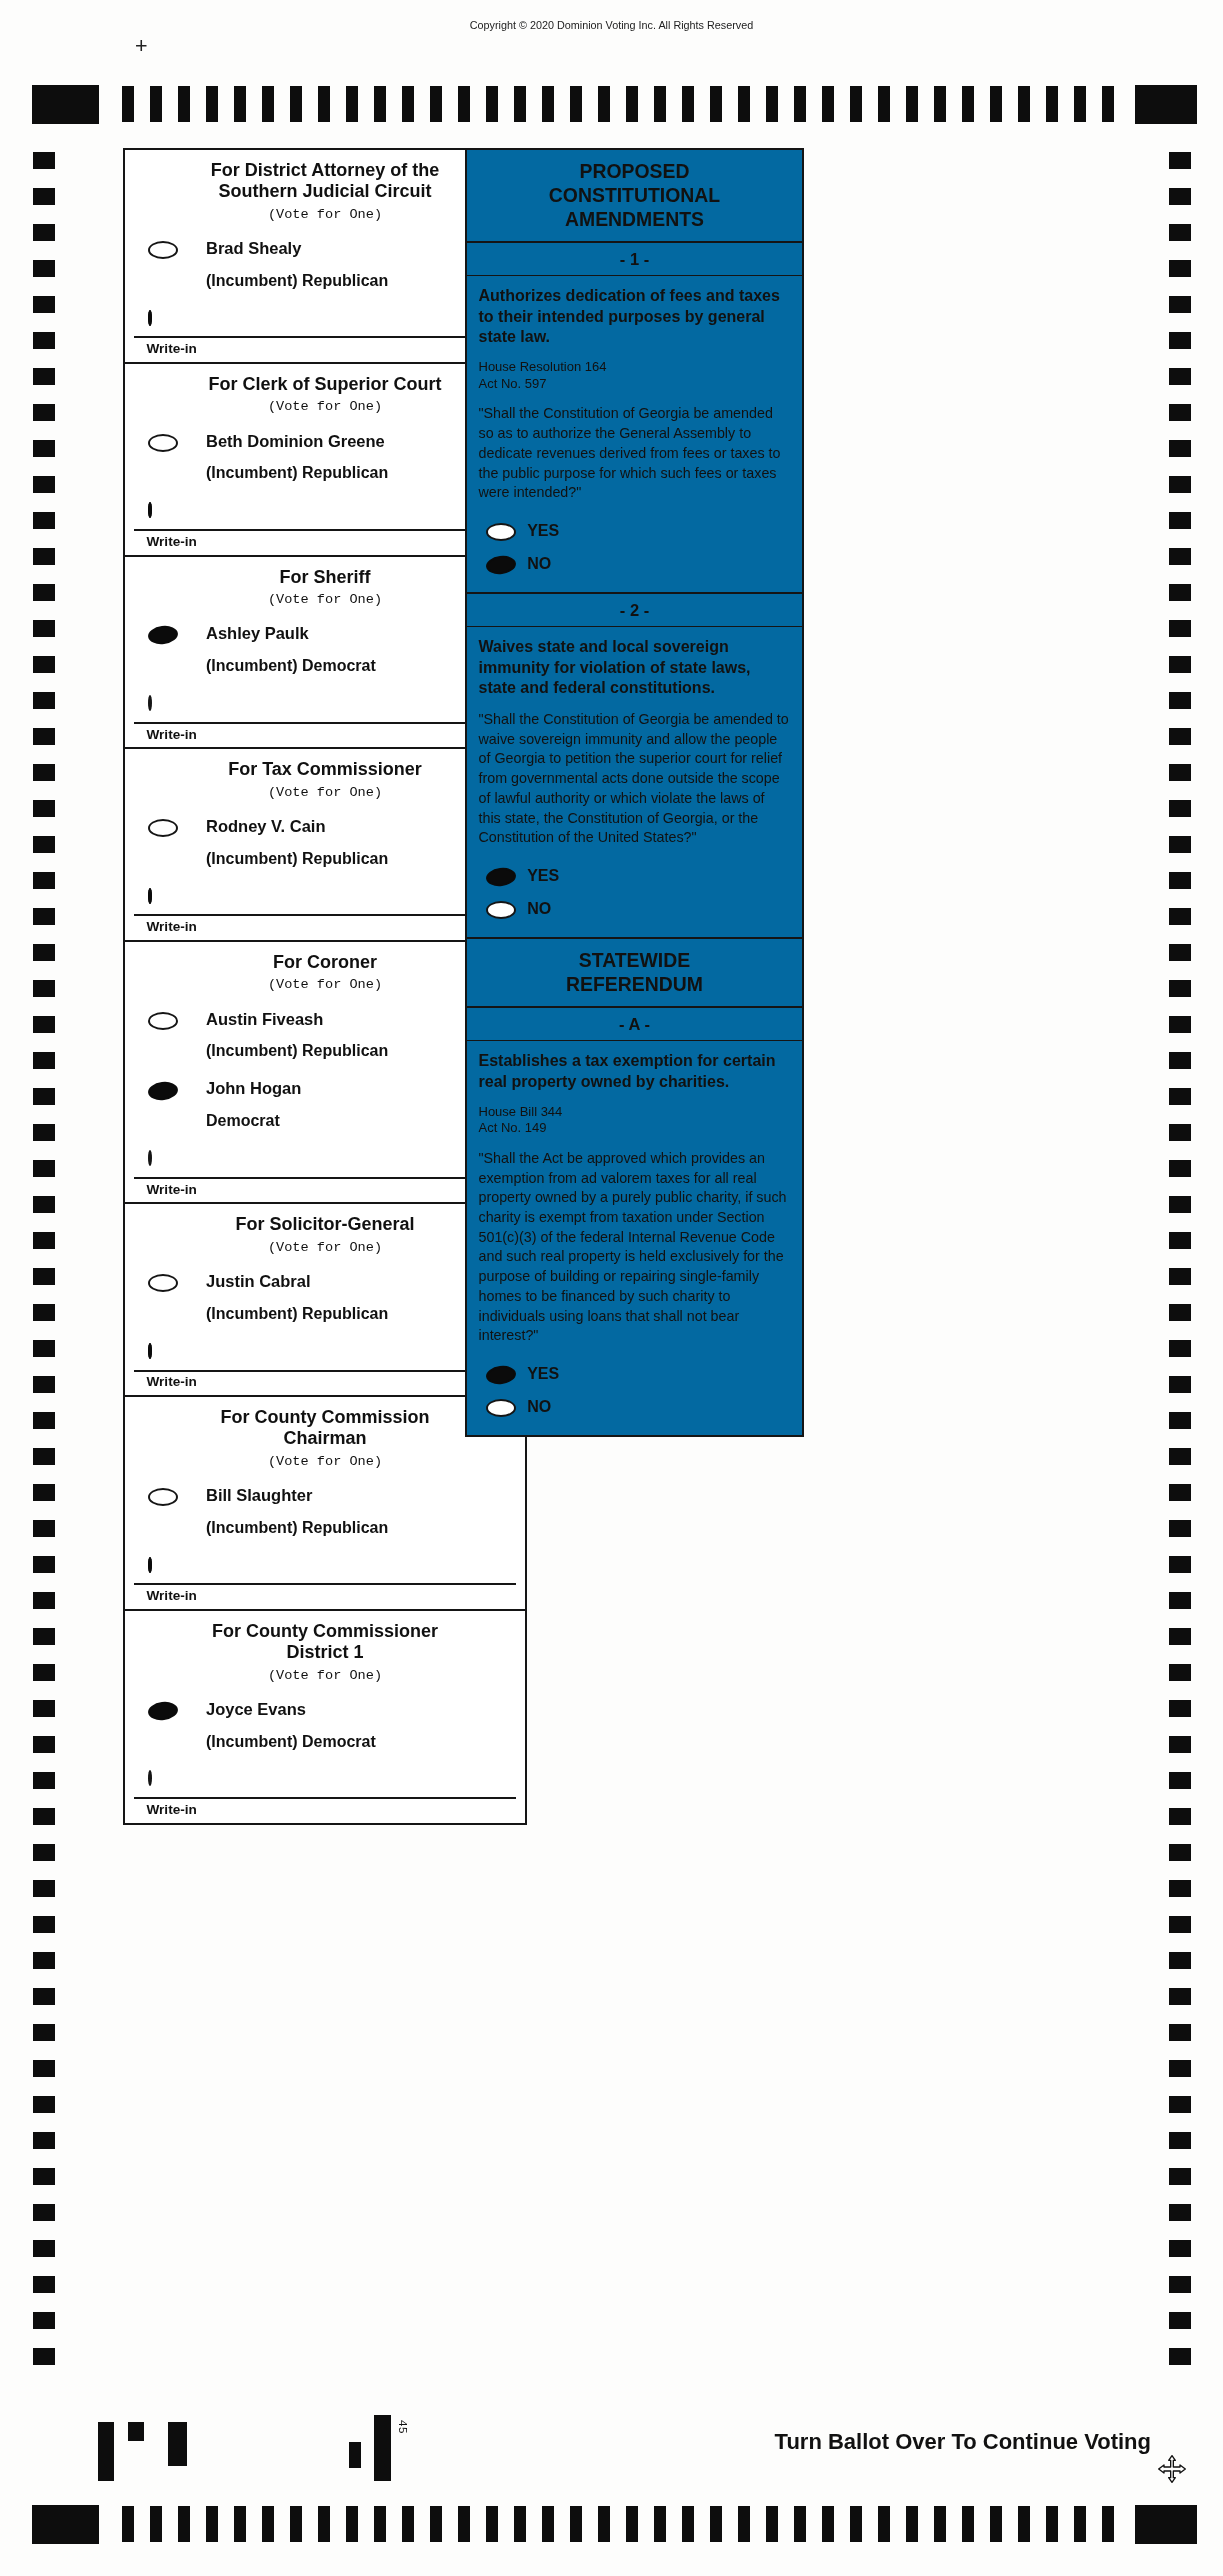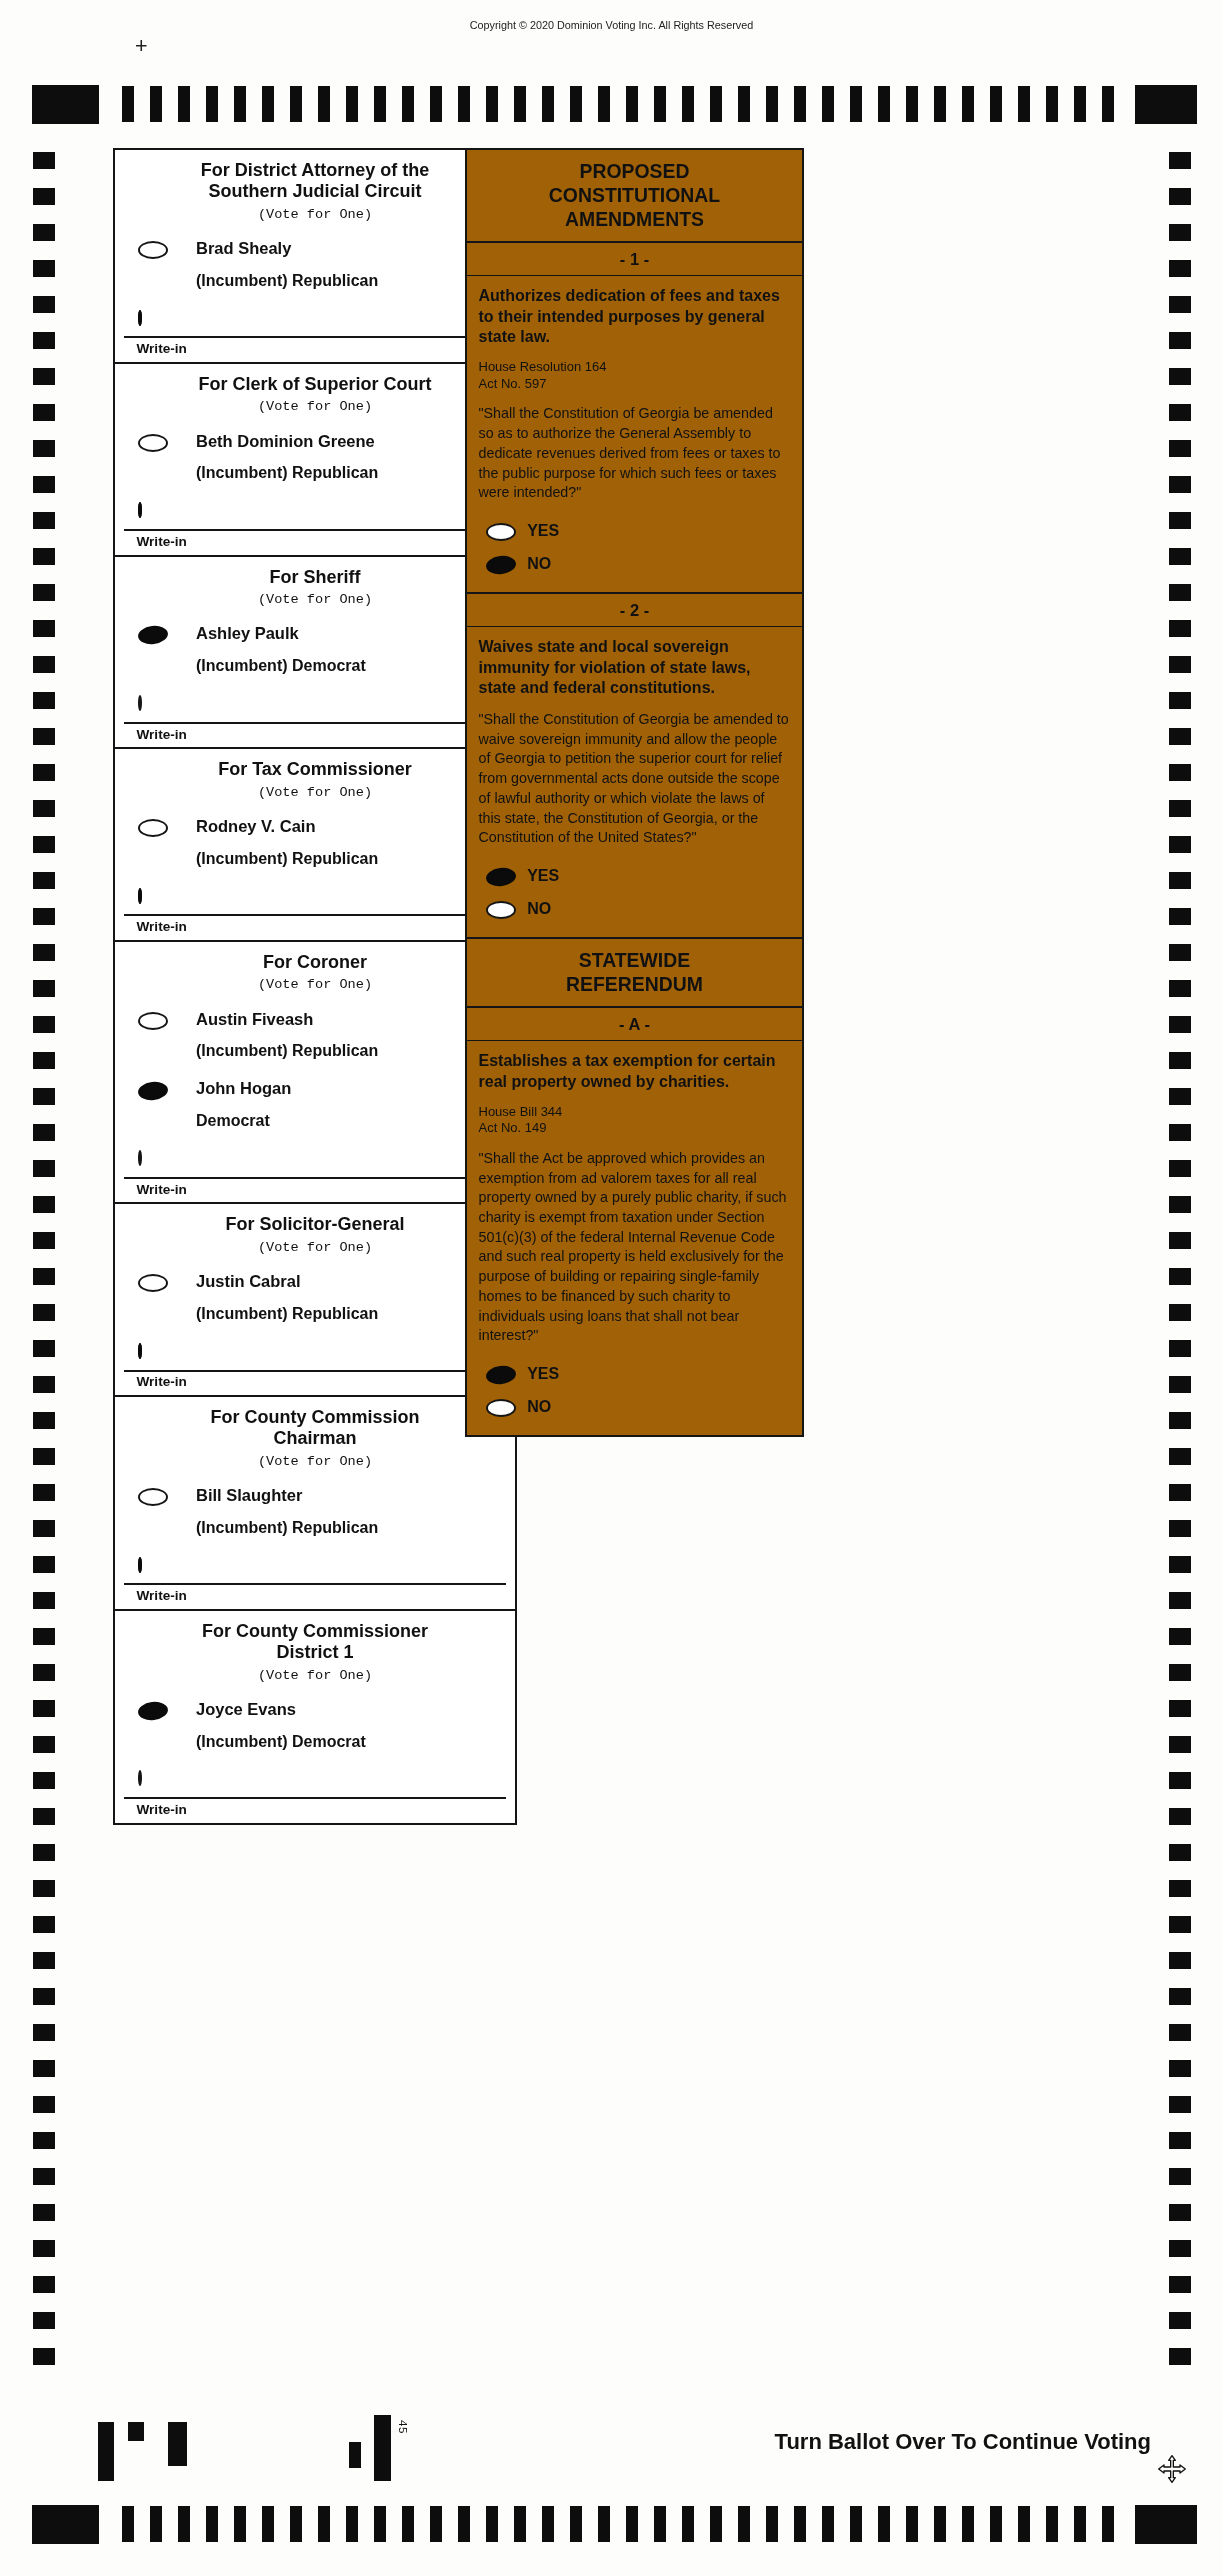--- a/index.html
+++ b/index.html
@@ -18,38 +18,38 @@
   #tb-bars  { left:122px; top:86px; width:993px; height:36px; }
   #tb-right { left:1135px;top:85px; width:62px; height:39px; }
   #bb-left  { left:32px;  top:2505px; width:67px; height:39px; }
   #bb-bars  { left:122px; top:2506px; width:993px; height:36px; }
   #bb-right { left:1135px;top:2505px; width:62px; height:39px; }
   .timing-col { position:absolute; top:152px; width:21.5px; height:2232px;
     background:repeating-linear-gradient(180deg,#0d0d0d 0 17px,transparent 17px 36px); }
   #tc-left { left:33px; } #tc-right { left:1169px; }
 
   
-  #contests { position:absolute; left:113px; top:148px; width:404px; }
+  #contests { position:absolute; left:123px; top:148px; width:404px; }
   #measures { position:absolute; left:465px; top:148px; width:339px; }
 
   .contest { border:2.2px solid #151515; margin-top:-2.2px; background:#fff; padding-bottom:2.9px; }
   #contests > .contest:first-child { margin-top:0; }
   .contest-title { font-size:18px; font-weight:bold; text-align:center; white-space:pre-line; line-height:1.18; padding:10px 16px 0; }
   .vote-for { font-size:13.6px; text-align:center; padding:4.3px 0 5.7px;font-family:Liberation Mono, monospace; }
   .row { display:flex; }
   .row.candidate { gap:28px; align-items:flex-start; padding:11.5px 10px 5.7px 23px; }
   .oval { flex:none; width:30px; height:18px; border:2.2px solid #151515; border-radius:50%; background:#fff; margin-top:2.2px; }
   .oval.filled { background:#0b0b0b; border-color:#0b0b0b; transform:rotate(-7deg); }
   .cand-name { display:block; font-size:16.5px; font-weight:bold; line-height:1.2; }
   .cand-detail { display:block; font-size:16px; font-weight:bold; line-height:1.3;margin-top:12px; }
   .writein-oval-row { padding:14.3px 10px 2.9px 23px; }
   .wi-line { border-top:2.2px solid #151515; margin:10px 8.6px 0 8.6px; height:0; }
   .wi-label { font-size:13.6px; font-weight:bold; padding:2.9px 0 2.9px 21.5px; }
 
-  #measures > * { margin-top:-2.2px; border:2.2px solid #151515; background:#a16207; }
+  #measures > * { margin-top:-2.2px; border:2.2px solid #151515; background:#0369a1; }
   #measures > *:first-child { margin-top:0; }
   .msec-header { font-size:19.4px; font-weight:bold; text-align:center; white-space:pre-line; line-height:1.25; padding:8.6px 7.2px 10px; }
   .m-number { font-size:16.5px; font-weight:bold; text-align:center; padding:6.5px 0; border-bottom:1.4px solid #151515; }
   .m-summary { font-size:16px; font-weight:bold; line-height:1.28; padding:10px 11.5px 0; }
   .m-refs { font-size:13px; line-height:1.3; padding:11.5px 11.5px 0; white-space:pre-line; }
   .m-question { font-size:14.3px; line-height:1.38; padding:11.5px 11.5px 0; }
   .m-choices { padding:11.5px 7.2px 11.5px 18.7px; }
   .row.choice { gap:11.5px; align-items:center; padding:6.5px 0; }
   .choice-label { font-size:16px; font-weight:bold; }
 

